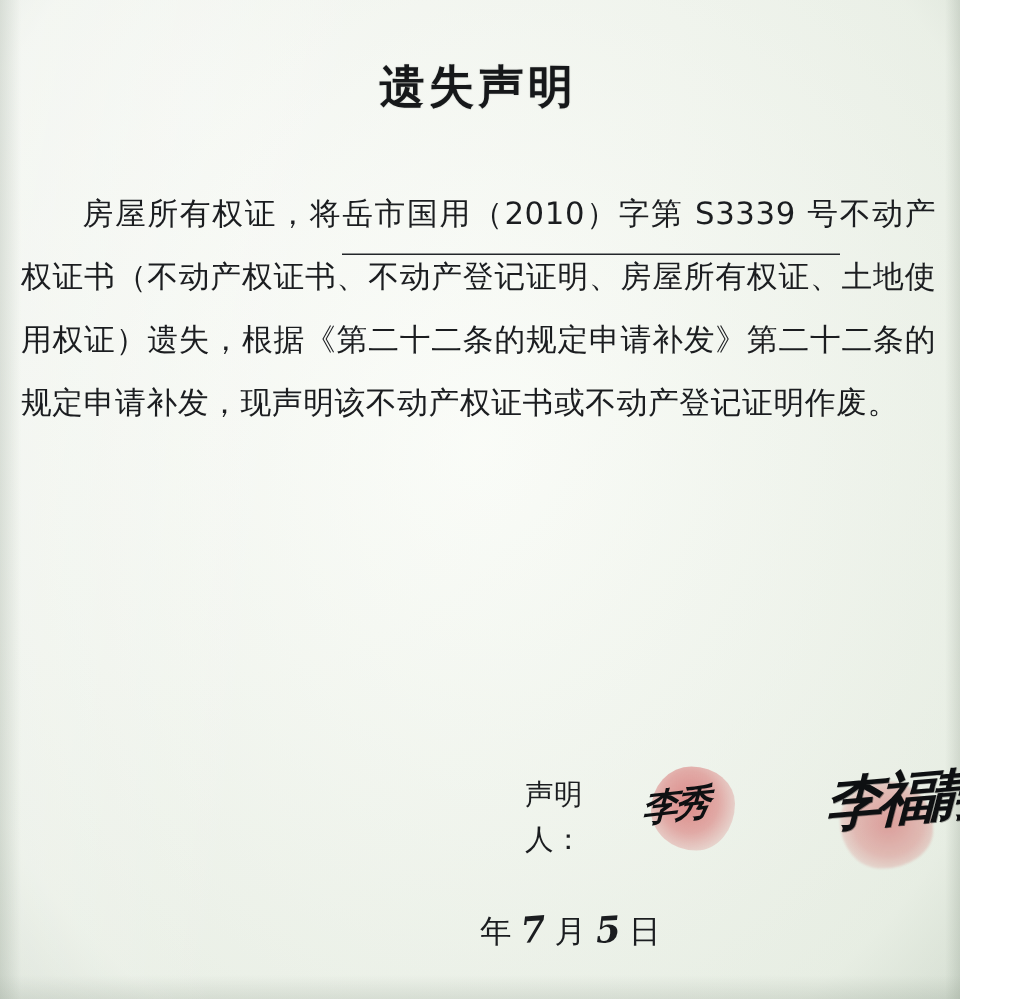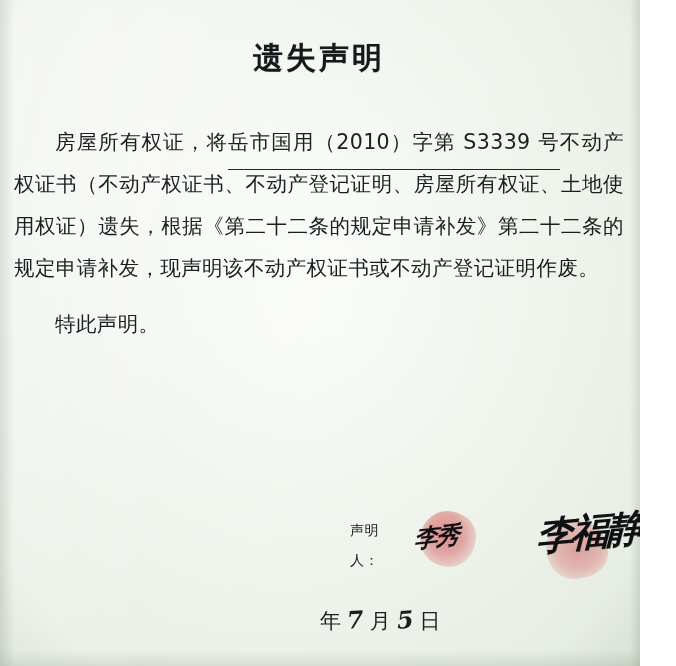--- a/index.html
+++ b/index.html
@@ -102,21 +102,21 @@
   .sign-row {
     position: absolute;
     left: 0; right: 0;
     top: 515px;
     z-index: 3;
     display: flex;
     align-items: flex-start;
     padding-left: 350px;
   }
   .sign-label {
-    font-size: 14px;
+    font-size: 19px;
     color: #1b1d20;
     line-height: 30px;
     letter-spacing: 0.4px;
   }
   .sign-area {
     position: relative;
     margin-left: 4px;
     width: 260px;
     height: 90px;
   }
@@ -213,21 +213,20 @@
   <div class="edge-shadow-right"></div>
   <div class="edge-shadow-bottom"></div>
 
   <div class="content">
 
     <h1 class="doc-title">遗失声明</h1>
 
     <div class="body-block">
       <p class="para"><span>房屋所有权证，将</span><span class="underlined">岳市国用（2010）字第 S3339 号</span><span>不动产权证书（不动产权证书、不动产登记证明、房屋所有权证、土地使用权证）遗失，根据《第二十二条的规定申请补发》第二十二条的规定申请补发，现声明该不动产权证书或不动产登记证明作废。</span></p>
 
-      <p class="para">特此声明。</p>
     </div>
   </div>
 
   <div class="sign-row">
     <span class="sign-label">声明人：</span>
     <div class="sign-area">
       <span class="fingerprint"></span>
       <span class="fingerprint2"></span>
       <span class="handwriting sig-small">李秀</span>
       <span class="handwriting sig-large">李福静</span>

